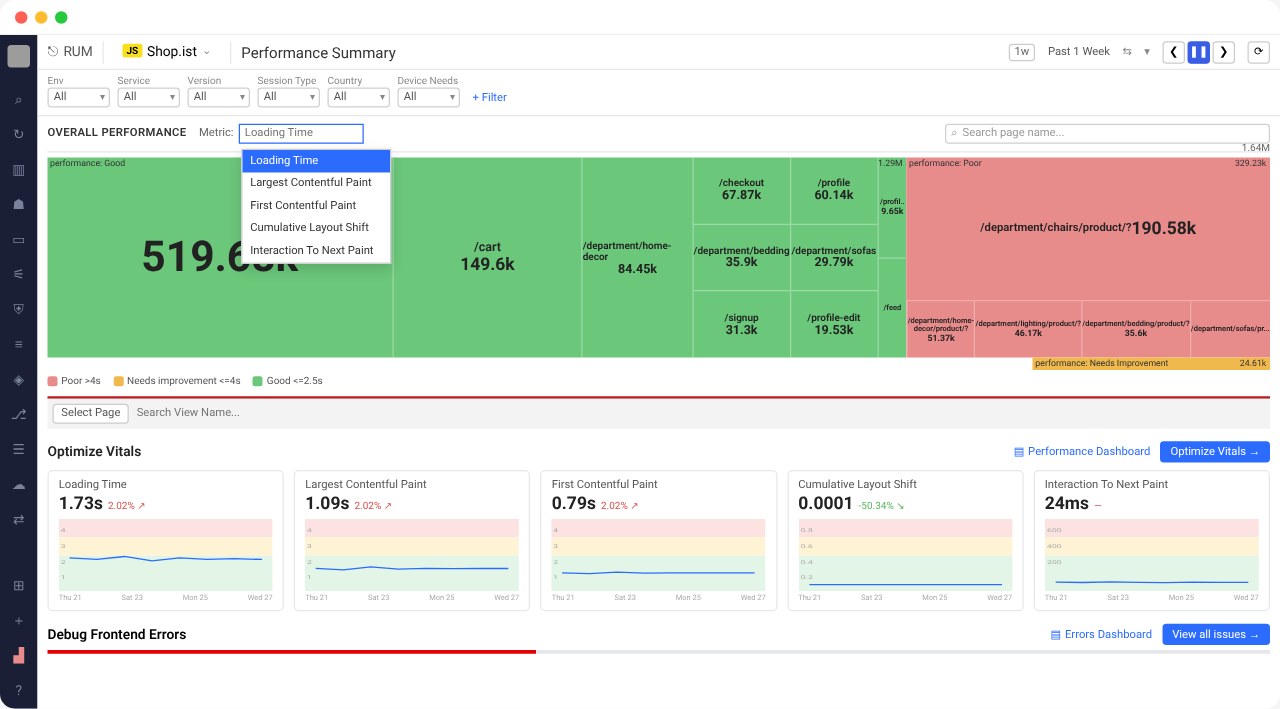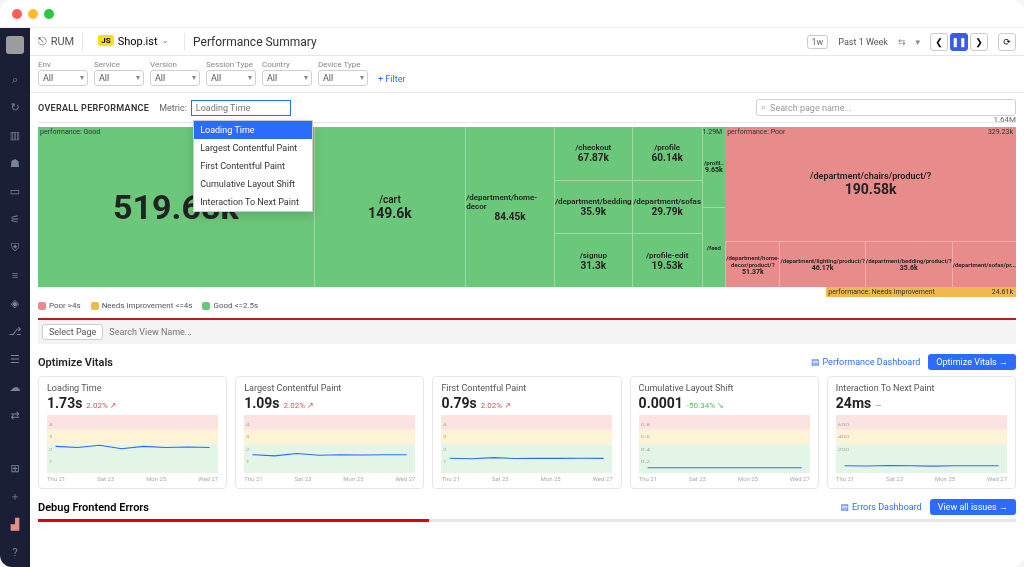--- a/index.html
+++ b/index.html
@@ -53,21 +53,21 @@
 .tm-col { display:flex; flex-direction:column; flex:1.2; border-left:1px solid rgba(255,255,255,.35);}
 .tm-cell { flex:1; display:flex; flex-direction:column; align-items:center; justify-content:center; border-bottom:1px solid rgba(255,255,255,.35);}
 .tm-cell:last-child { border-bottom:none;}
 .tm-path { font-size:10px; font-weight:600;}
 .tm-val { font-size:14px; font-weight:700;}
 .tm-col.narrow .tm-path { font-size:8px;}
 .tm-col.narrow .tm-val { font-size:10px;}
 .tm-col.tiny .tm-path { font-size:6px; text-align:center;}
 .tm-col.tiny .tm-val { font-size:7px;}
 .poor-inner { display:flex; flex-direction:column; height:100%;}
-.poor-main { flex:3; display:flex; flex-direction:column; align-items:center; justify-content:center;}
+.poor-main { flex:3; display:flex; flex-direction:row; align-items:center; justify-content:center;}
 .poor-main .tm-path{font-size:9px;} .poor-main .tm-val{font-size:14px;}
 .poor-grid { flex:1.2; display:flex;}
 .poor-grid .pc { flex:1; border-left:1px solid rgba(255,255,255,.3); border-top:1px solid rgba(255,255,255,.3); display:flex; flex-direction:column; align-items:center; justify-content:center;}
 .poor-grid .pc .tm-path{font-size:6px;text-align:center;} .poor-grid .pc .tm-val{font-size:7px;}
 .total-count { position:absolute; top:-12px; right:0; font-size:8px; color:#666;}
 .legend { display:flex; gap:10px; font-size:8px; color:#555; padding:4px 0 8px; border-bottom:2px solid #b91c1c;}
 .legend .sw { width:8px; height:8px; display:inline-block; border-radius:2px; margin-right:3px; vertical-align:middle;}
 .sw.poor{background:#e88b8b;} .sw.need{background:#f0b94e;} .sw.good{background:#6bc77a;}
 .metrics-heading { font-size:9px; color:#666; text-transform:uppercase; font-weight:600; padding:8px 0 4px;}
 .select-page-row { display:flex; align-items:center; gap:6px; background:#f3f3f3; padding:4px; font-size:9px;}
@@ -169,21 +169,21 @@
         </div>
         <div class="filter">
           <span class="filter-label">Session Type</span>
           <div class="filter-select">All</div>
         </div>
         <div class="filter">
           <span class="filter-label">Country</span>
           <div class="filter-select">All</div>
         </div>
         <div class="filter">
-          <span class="filter-label">Device Type</span>
+          <span class="filter-label">Device Needs</span>
           <div class="filter-select">All</div>
         </div>
         <div class="add-filter">+ Filter</div>
       </div>
 
     <div class="content">
       <div class="section-header">
         <span class="tab">OVERALL PERFORMANCE</span>
         <div class="metric-select-wrap">
           <span>Metric:</span>

